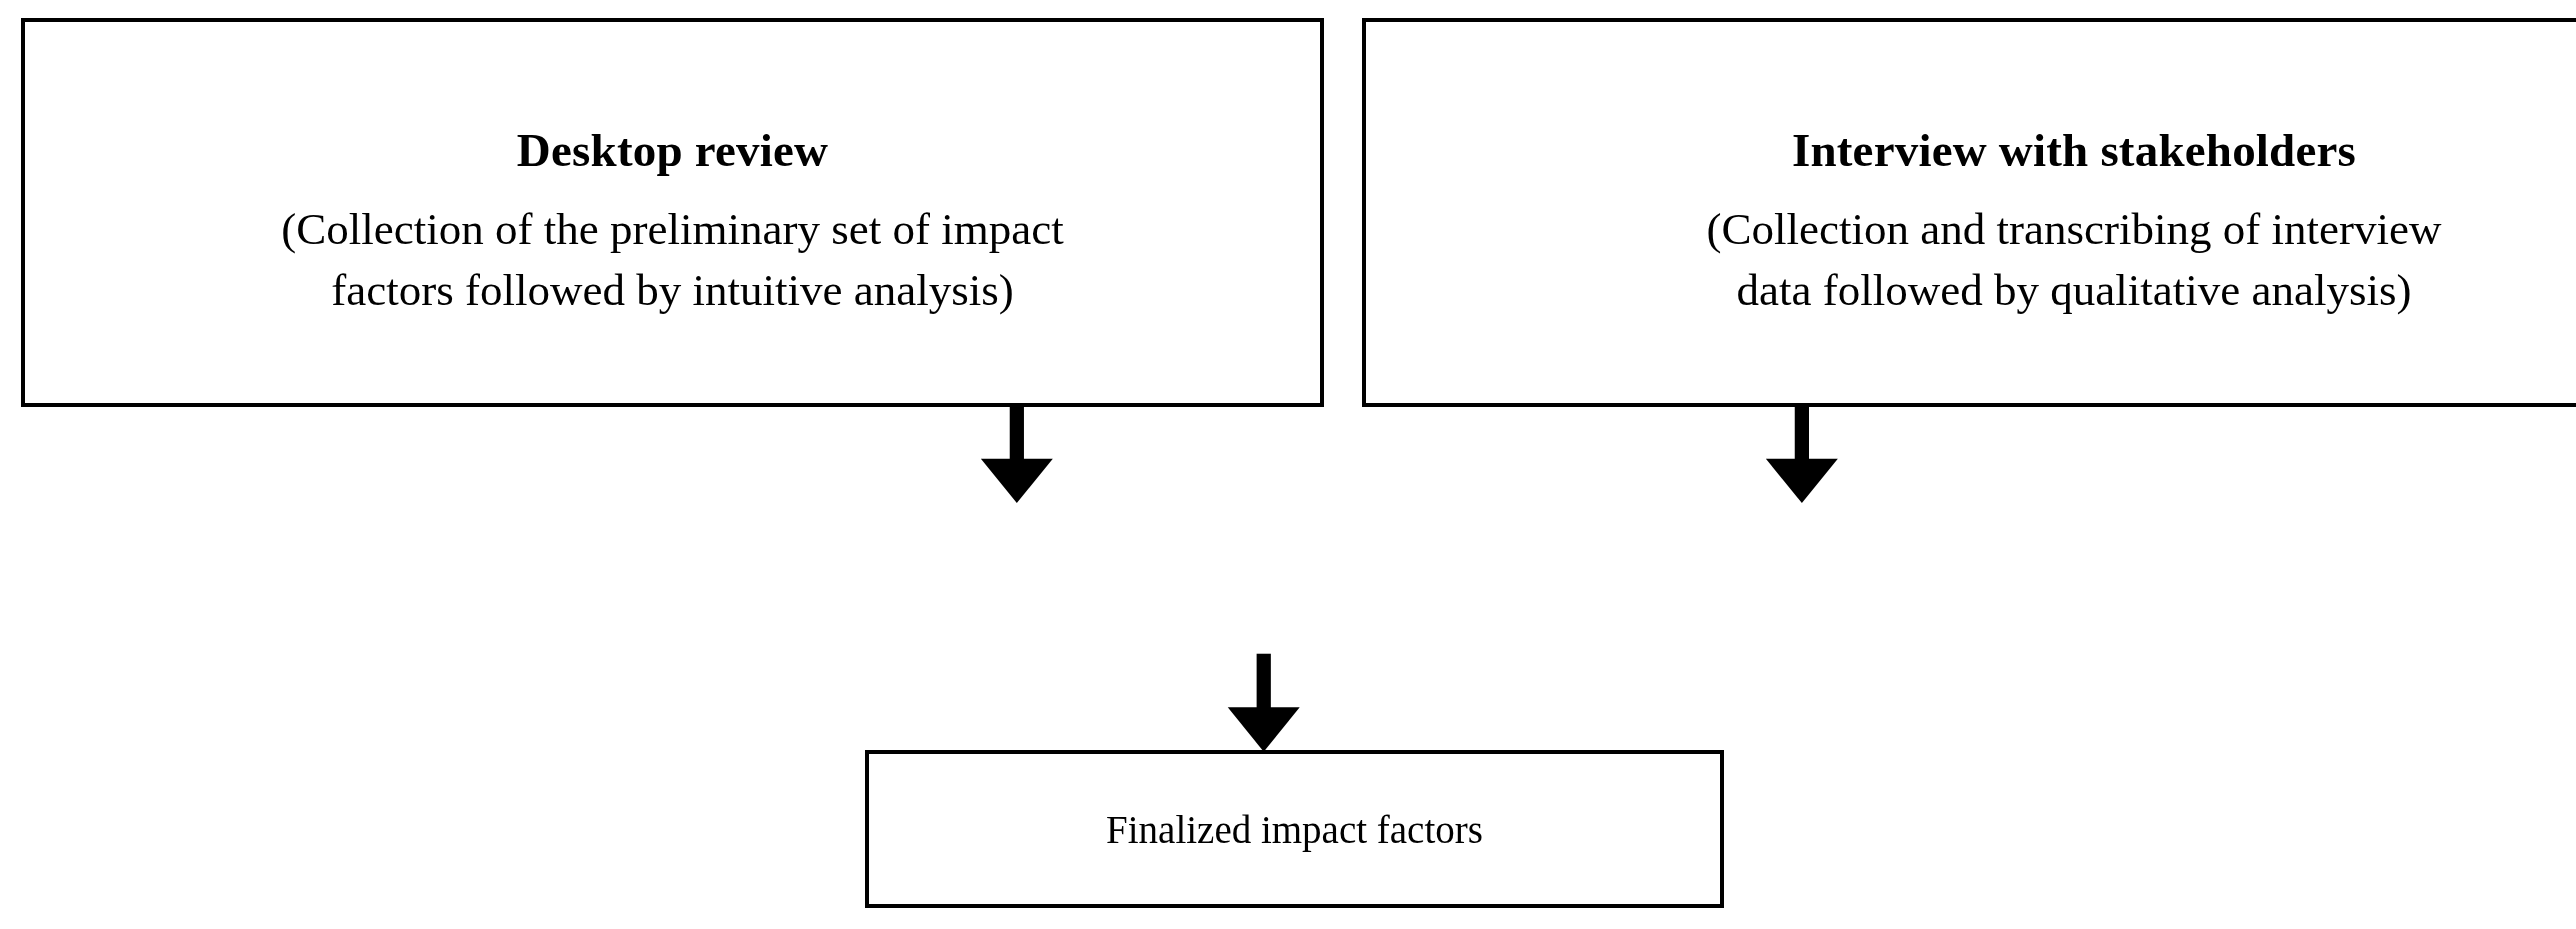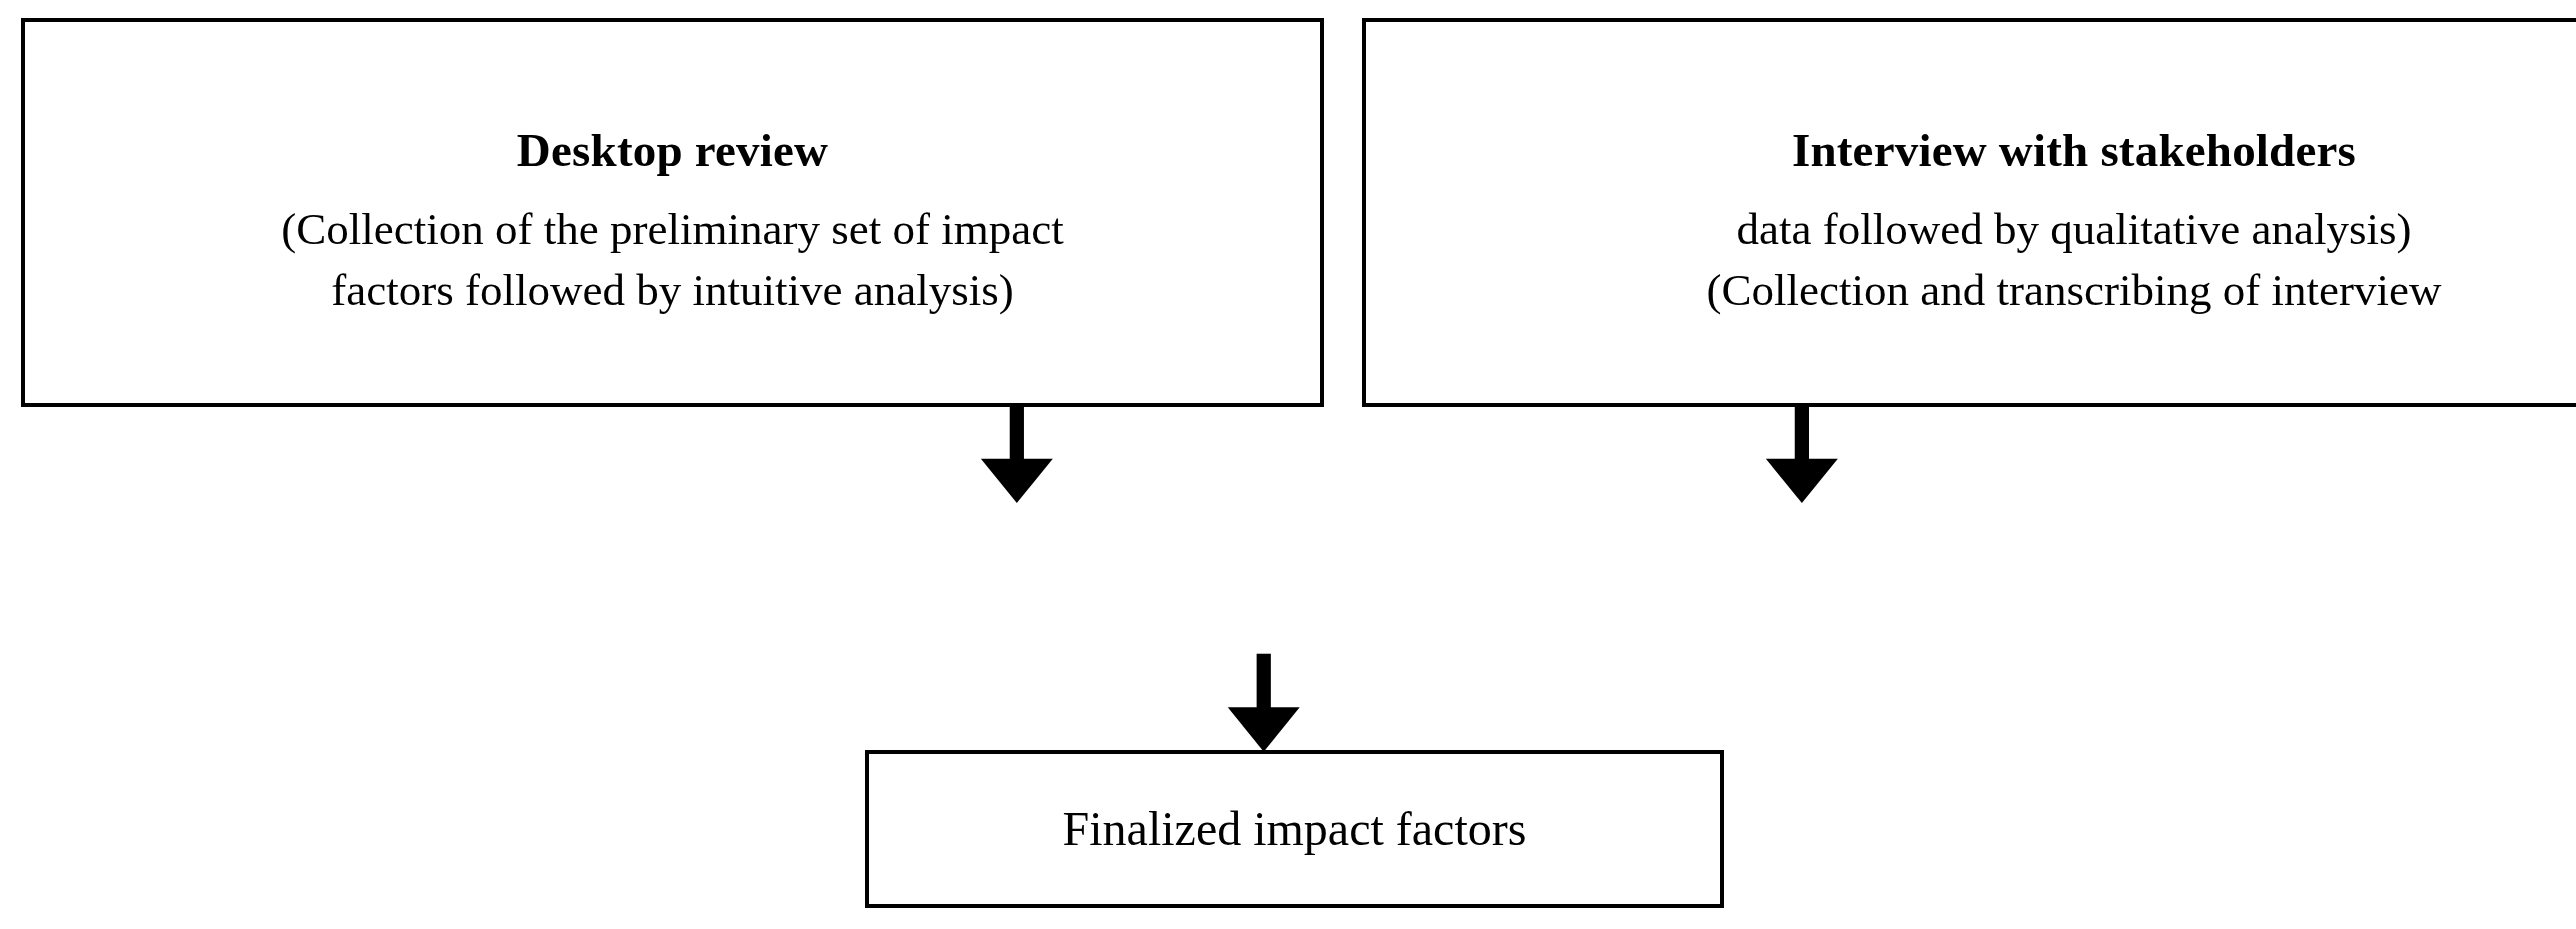--- a/index.html
+++ b/index.html
@@ -66,21 +66,21 @@
     font-weight: normal;
     line-height: 1.0;
     white-space: nowrap;
   }
   
   #box-finalized-impact-factors {
     left: 865px; top: 750px;
     width: 859px; height: 158px;
   }
   #box-finalized-impact-factors .box-single-line {
-    font-size: 48px;
+    font-size: 39px;
     font-weight: normal;
     line-height: 1.0;
     white-space: nowrap;
   }
   
   #arrow-layer {
     position: absolute;
     left: 0; top: 0;
     width: 2576px; height: 930px;
     pointer-events: none;
@@ -92,22 +92,22 @@
 <div id="canvas">
 
   <div class="box" id="box-desktop-review">
     <div class="box-title">Desktop review</div>
     <div class="box-body-line">(Collection of the preliminary set of impact</div>
     <div class="box-body-line">factors followed by intuitive analysis)</div>
   </div>
 
   <div class="box" id="box-interview-stakeholders">
     <div class="box-title">Interview with stakeholders</div>
+    <div class="box-body-line">(Collection and transcribing of interview</div>
     <div class="box-body-line">data followed by qualitative analysis)</div>
-    <div class="box-body-line">(Collection and transcribing of interview</div>
   </div>
 
 
   <div class="box" id="box-finalized-impact-factors">
     <div class="box-single-line">Finalized impact factors</div>
   </div>
 
   <svg id="arrow-layer" viewBox="0 0 3078 1111" width="2576" height="930">
 
     <g>

